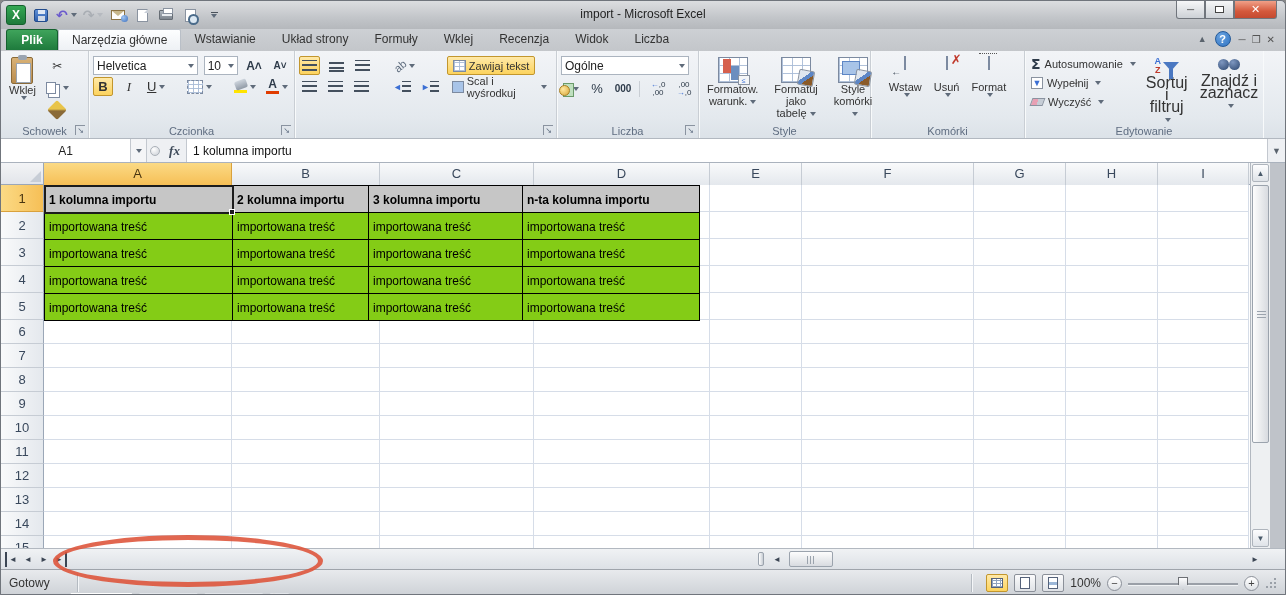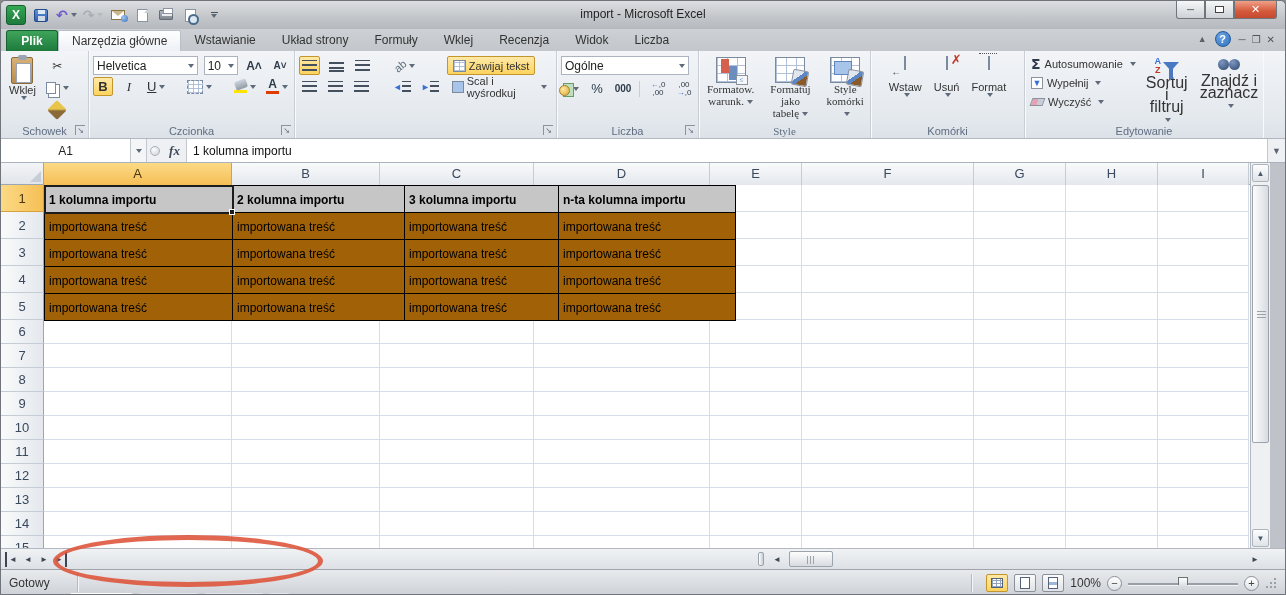--- a/index.html
+++ b/index.html
@@ -34,21 +34,21 @@
   .dd{display:inline-block;width:0;height:0;border-left:3px solid transparent;border-right:3px solid transparent;border-top:4px solid #5f6b7a;vertical-align:middle;margin-left:3px;}
   .title-text{position:absolute;left:0;right:0;text-align:center;top:6px;font-size:12px;color:#1f1f1f;pointer-events:none;}
   .win-controls{position:absolute;right:8px;top:0;display:flex;}
   .wbtn{width:29px;height:18px;border:1px solid #70757c;border-top:none;background:linear-gradient(#f6f7f8,#cdd1d6);display:flex;align-items:center;justify-content:center;font-size:10px;color:#333;}
   .wbtn.min{border-radius:0 0 0 3px;}
   .wbtn.close{width:43px;background:linear-gradient(#f0a088,#d4593c 60%,#c44a30);color:#fff;border-radius:0 0 3px 0;font-size:11px;}
   .restore-glyph{width:9px;height:7px;border:1px solid #444;position:relative;background:#fff;}
   .restore-glyph::before{content:"";position:absolute;left:2px;top:-3px;width:9px;height:7px;border:1px solid #444;background:#fff;z-index:-1;}
 
   
-  .tabrow{height:22px;background:linear-gradient(#cdd0d4,#c3c6ca);display:flex;align-items:center;padding-left:5px;position:relative;}
+  .tabrow{height:22px;background:linear-gradient(#cdd0d4,#c3c6ca);display:flex;align-items:flex-start;padding-left:5px;position:relative;}
   .file-tab{width:52px;height:21px;background:linear-gradient(#3fa45b,#1e7a3c);border:1px solid #14602e;border-bottom:none;border-radius:3px 3px 0 0;color:#fff;font-weight:bold;text-align:center;line-height:20px;font-size:12px;}
   .rtab{padding:0 13px;height:21px;line-height:21px;font-size:12px;color:#333;}
   .rtab.active{background:linear-gradient(#fdfeff,#eef1f5);border:1px solid #b9bfc7;border-bottom:none;border-radius:2px 2px 0 0;}
   .tabrow-right{position:absolute;right:10px;top:2px;display:flex;align-items:center;gap:8px;}
   .chev-up{font-size:9px;color:#5a636d;}
   .help-btn{width:16px;height:16px;border-radius:50%;background:radial-gradient(circle at 35% 30%,#6aa3e0,#2f73c2);color:#fff;font-weight:bold;font-size:11px;display:flex;align-items:center;justify-content:center;border:1px solid #245a99;}
   .mini-win{font-size:10px;color:#555;display:flex;gap:6px;align-items:center;}
 
   
   .ribbon{height:88px;background:linear-gradient(#f2f4f7,#e4e9ee 75%,#dce2e8);border-bottom:1px solid #b2b8c0;display:flex;}
@@ -122,23 +122,23 @@
   .corner::after{content:"";position:absolute;right:2px;bottom:2px;border-left:11px solid transparent;border-bottom:11px solid #c7cdd6;}
   .colh{height:22px;line-height:22px;text-align:center;font-size:13px;color:#39485c;border-right:1px solid #c6ccd4;background:linear-gradient(#f9fafb,#e4e8ed);}
   .colh.sel{background:linear-gradient(#fbda85,#f6bf56);border-right:1px solid #d9a13c;color:#4a3510;}
   .gbody{flex:1;position:relative;overflow:hidden;background:#fff;}
   .grow{display:flex;}
   .rowh{width:43px;text-align:center;font-size:13px;color:#39485c;border-right:1px solid #9ba7b7;border-bottom:1px solid #c6ccd4;background:linear-gradient(90deg,#f9fafb,#e4e8ed);display:flex;align-items:center;justify-content:center;}
   .rowh.sel{background:linear-gradient(90deg,#fbda85,#f6bf56);border-bottom:1px solid #d9a13c;color:#4a3510;}
   .gcell{border-right:1px solid #d6dde8;border-bottom:1px solid #d6dde8;height:100%;}
   .import-table{position:absolute;left:43px;top:0;z-index:2;border-left:1px solid #000;border-top:1px solid #000;}
   .trow{display:flex;}
-  .tcell{height:27px;border-right:1px solid #000;border-bottom:1px solid #000;padding:1px 0 0 4px;font-size:12px;color:#000;background:#a16207;display:flex;align-items:center;}
+  .tcell{height:27px;border-right:1px solid #000;border-bottom:1px solid #000;padding:1px 0 0 4px;font-size:12px;color:#000;background:#84cc16;display:flex;align-items:center;}
   .trow.th .tcell{background:#c6c6c6;font-weight:bold;}
-  .w0{width:188px;}.w1{width:172px;}.w2{width:154px;}.w3{width:177px;}
+  .w0{width:188px;}.w1{width:136px;}.w2{width:154px;}.w3{width:177px;}
   .sel-box{position:absolute;left:43px;top:0;width:190px;height:29px;border:2px solid #1c1c1c;z-index:3;pointer-events:none;}
   .fill-handle{position:absolute;left:228px;top:24px;width:6px;height:6px;background:#1c1c1c;border:1px solid #fff;z-index:4;}
   .vscroll{width:20px;background:#eef0f2;border-left:1px solid #b2b8c0;display:flex;flex-direction:column;position:relative;}
   .varrow{height:18px;display:flex;align-items:center;justify-content:center;font-size:8px;color:#4a5a6a;background:linear-gradient(#fdfdfe,#dfe3e8);border:1px solid #aeb4bc;border-radius:2px;margin:1px;}
   .vthumb{position:absolute;left:1px;top:22px;width:17px;height:258px;background:linear-gradient(90deg,#fdfdfd,#d8dbe0);border:1px solid #9ba3ad;border-radius:2px;}
   .vthumb::after{content:"";position:absolute;left:4px;top:123px;width:9px;height:9px;background:repeating-linear-gradient(0deg,#9ba3ad 0 1px,transparent 1px 3px);}
   .varrow.down{position:absolute;bottom:0;left:0;right:0;}
   .framestrip{flex:1;}
 
   
@@ -413,21 +413,21 @@
             <span class="decsm"><span class="arr">←</span>,0<br>,00</span>
           </span>
         <span class="sbtn">
             <span class="decsm">,00<br><span class="arr">→</span>,0</span>
           </span>
       </div>
       <div class="rgroup-label">Liczba</div>
       <div class="launcher">↘</div>
     </div>
 
-    <div class="rgroup" style="width:172px;display:flex;gap:8px;font-family:Liberation Serif, serif;">
+    <div class="rgroup" style="width:172px;display:flex;gap:8px;">
       <div class="bigbtn">
         <span class="style-ic">
             <span class="grid"></span>
             <span class="cf-red"></span>
             <span class="cf-blue"></span>
             <span class="cf-box">≤</span>
           </span>
         <span>Formatow.</span>
         <span><span>warunk.</span><span class="dd"></span></span>
       </div>

